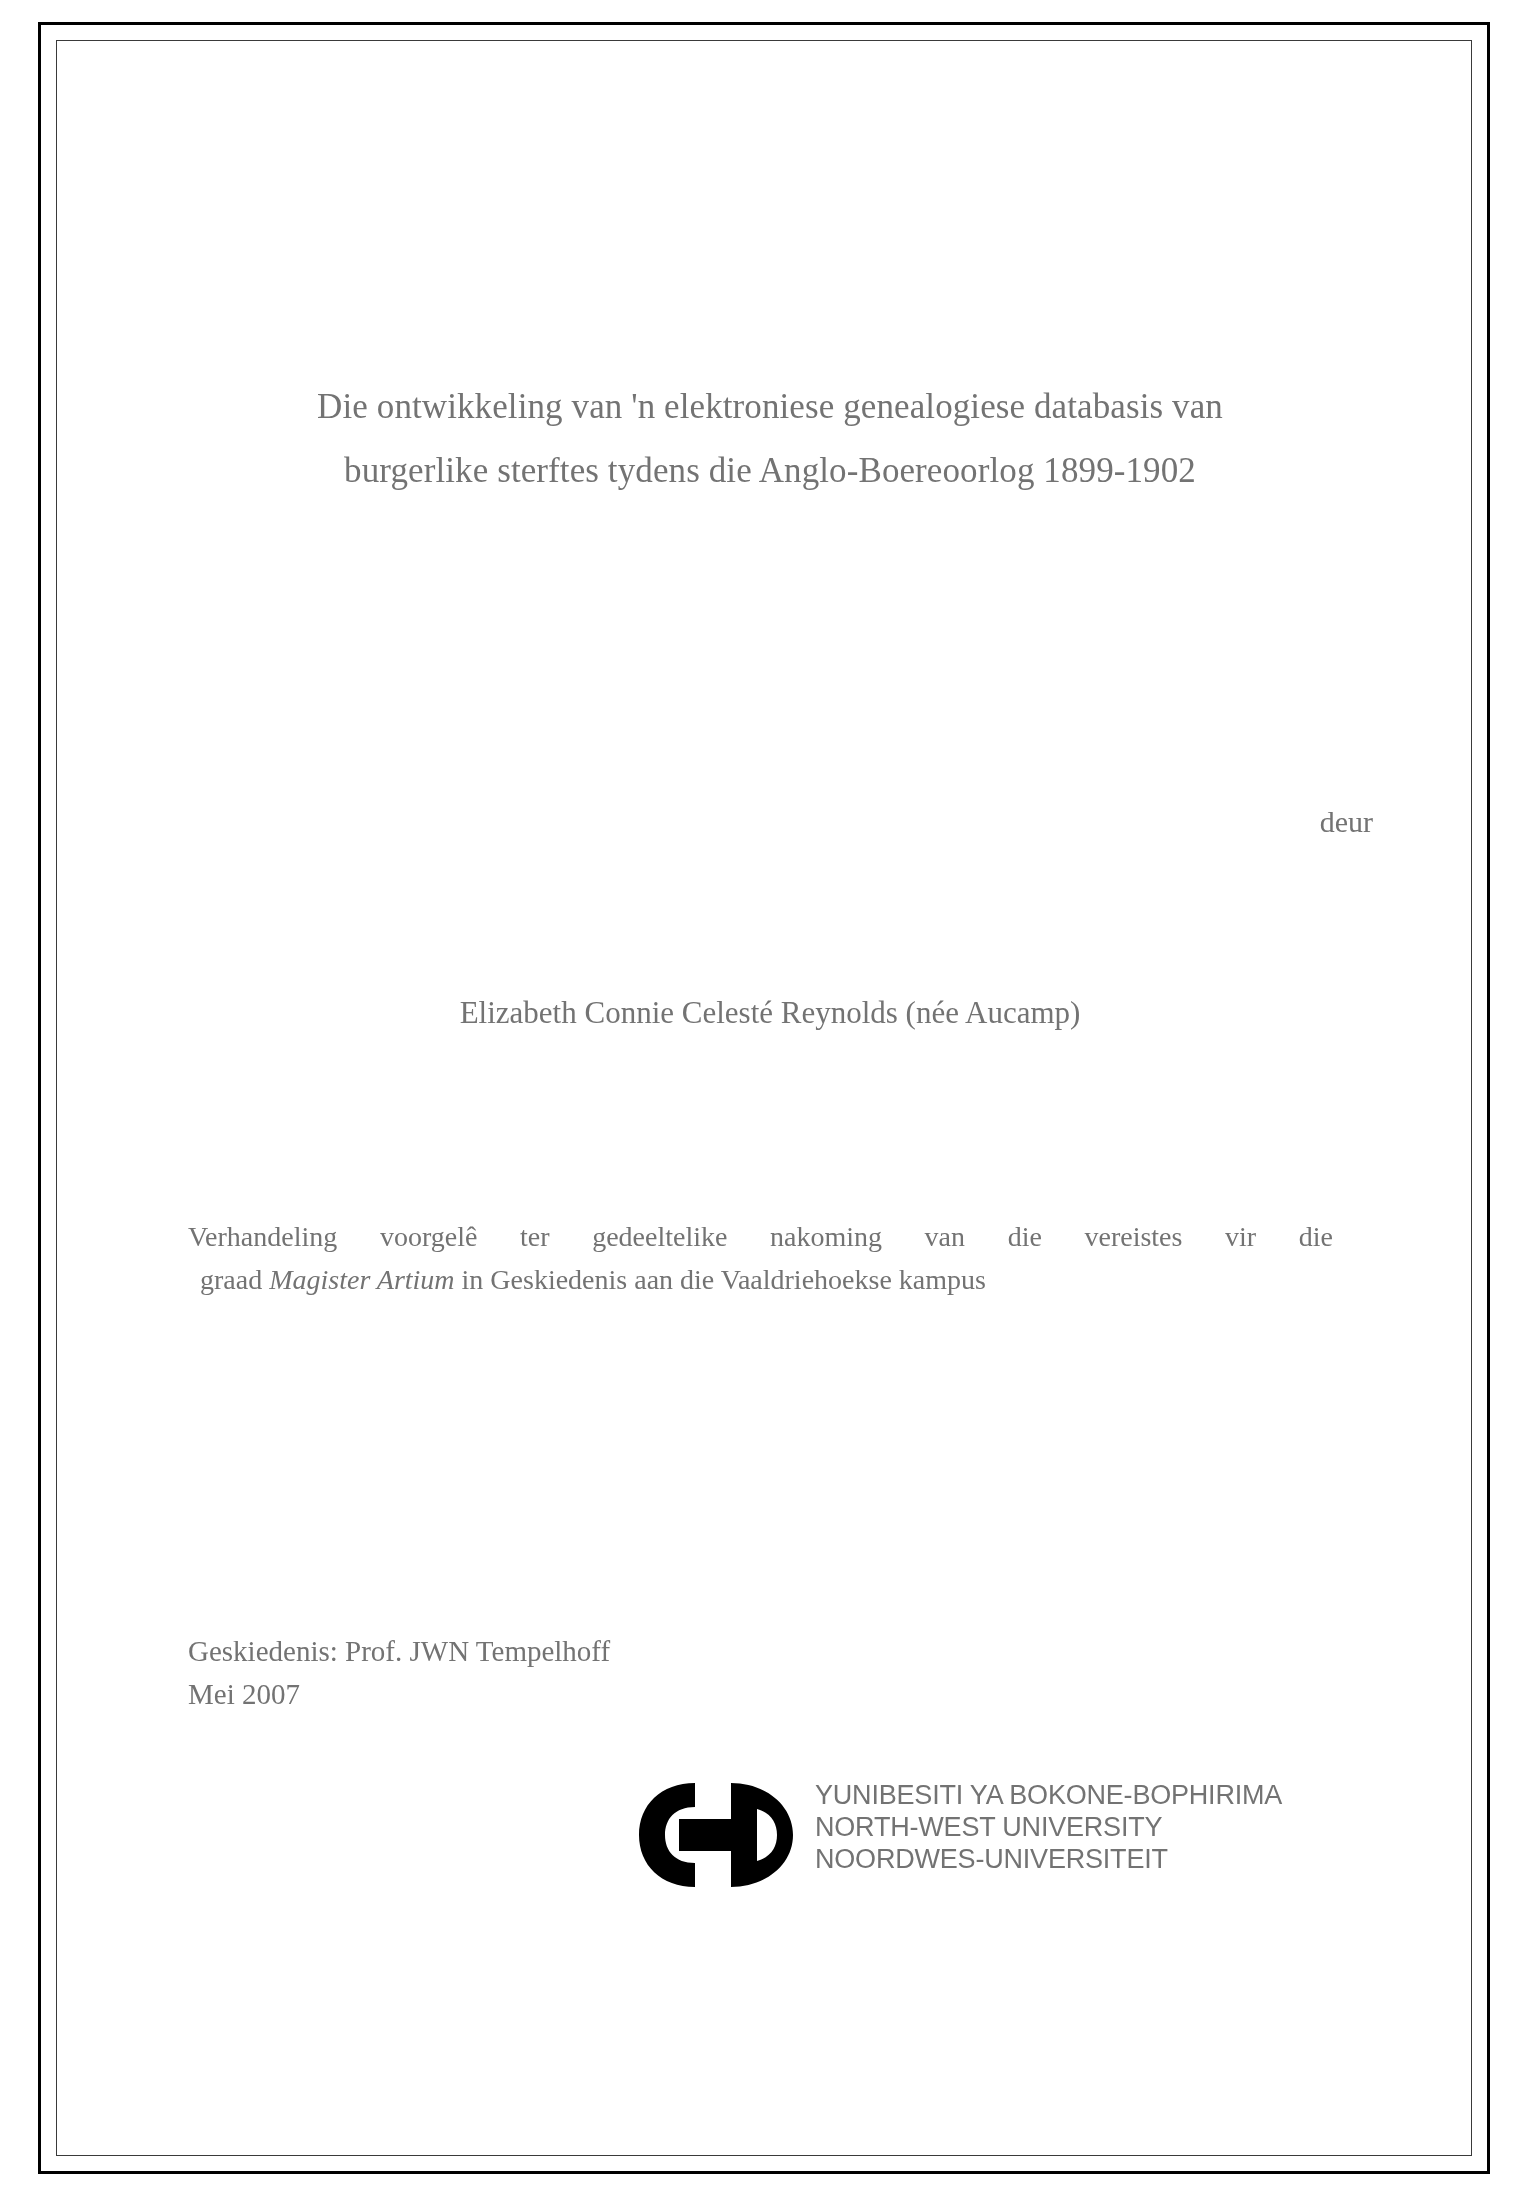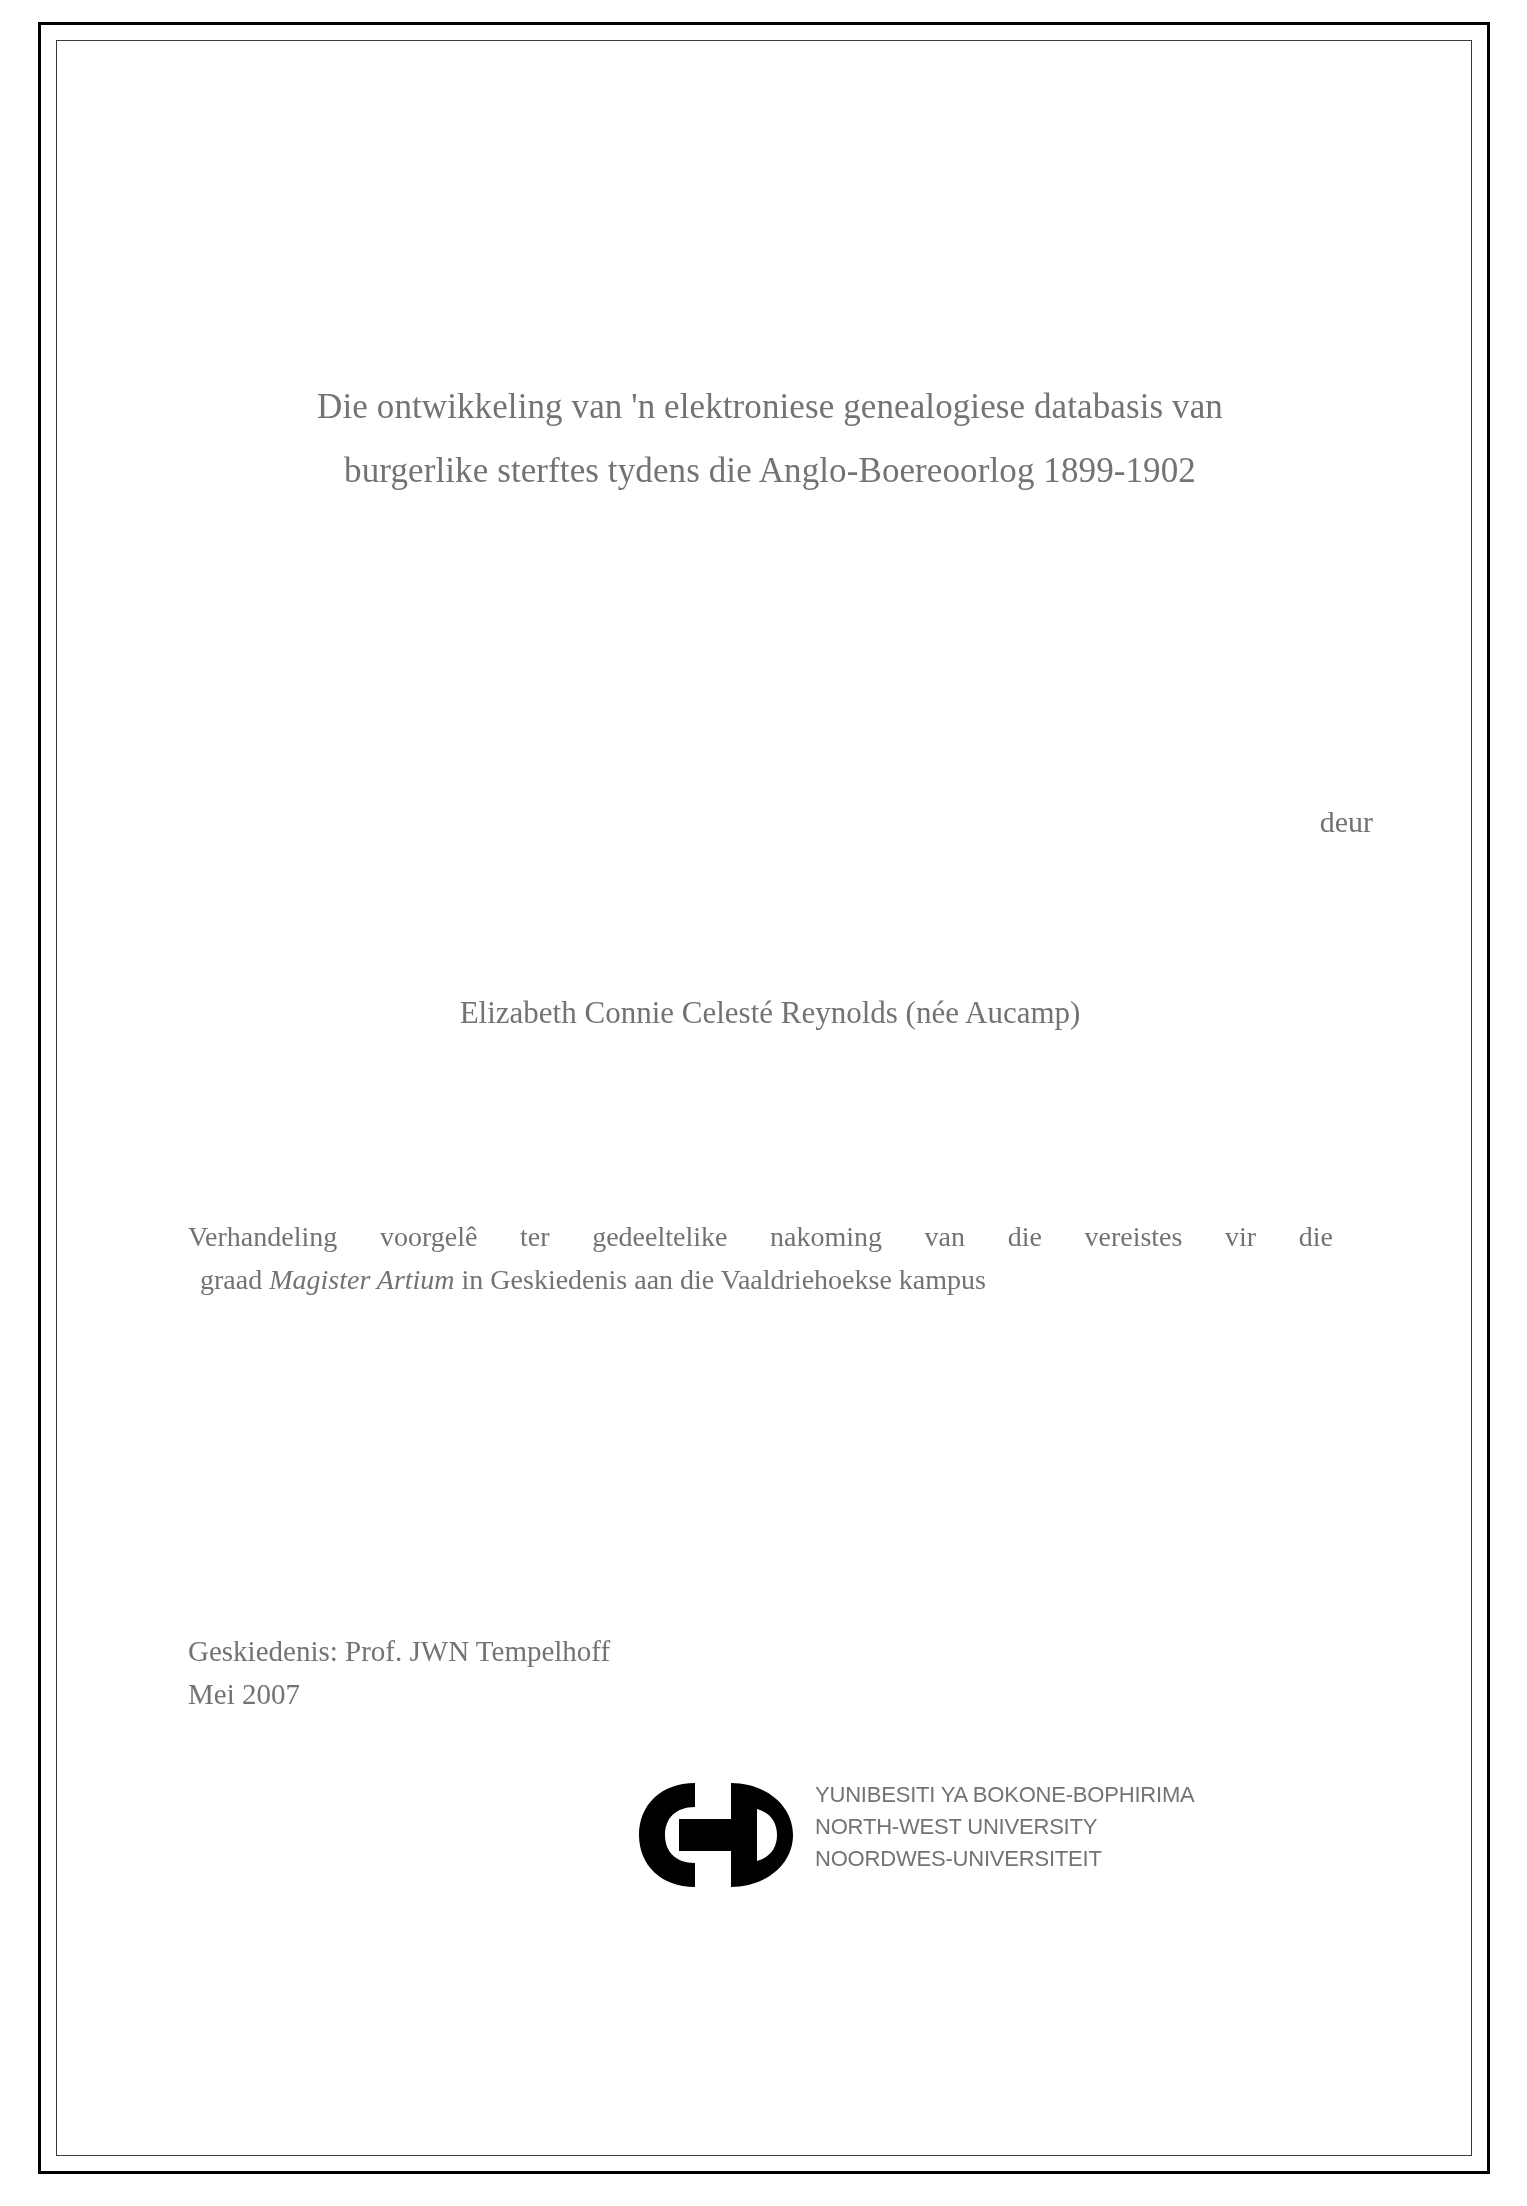--- a/index.html
+++ b/index.html
@@ -117,21 +117,21 @@
     left: 145px;
     top: 4px;
     width: 170px;
     height: 112px;
   }
   .logo-text {
     position: absolute;
     left: 325px;
     top: 4px;
     font-family: "Liberation Sans", sans-serif;
-    font-size: 22px;
+    font-size: 27px;
     line-height: 32px;
     letter-spacing: -0.2px;
     white-space: nowrap;
   }
 </style>
 </head>
 <body>
 
 <div class="page">
 

